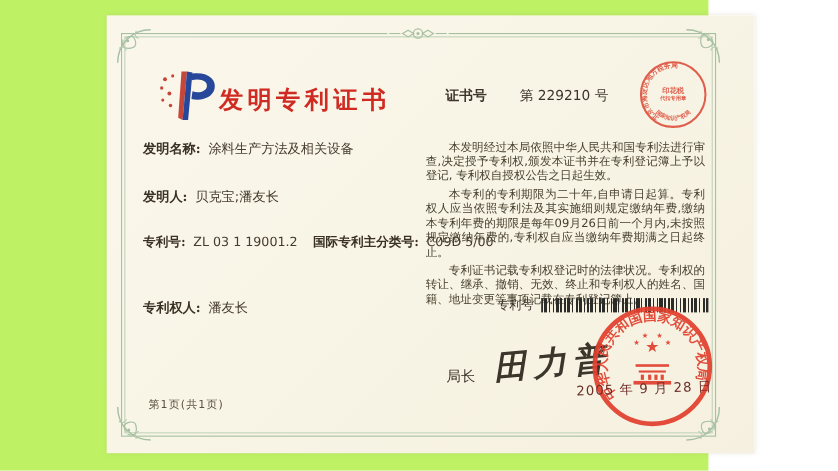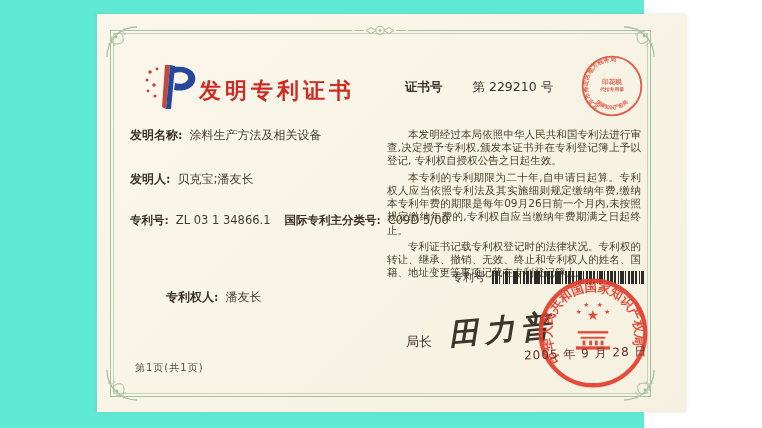--- a/index.html
+++ b/index.html
@@ -1,18 +1,18 @@
 <!DOCTYPE html>
 <html><head>
 <meta charset="utf-8">
 <style>
   * { margin:0; padding:0; box-sizing:border-box; }
   html,body { width:762px; height:428px; background:#ffffff; overflow:hidden;
     font-family:"DejaVu Sans", sans-serif; }
-  #stage { position:relative; width:644px; height:428px; background:#5eead4; }
+  #stage { position:relative; width:644px; height:428px; background:#bef264; }
 
   
   #paper { position:absolute; left:97px; top:14px; width:589px; height:398px;
     background:linear-gradient(135deg,#faf6ea 0%,#f8f4e5 55%,#f5f0df 100%);
     box-shadow:0 0 4px rgba(160,150,120,.25); }
 
   
   #frame { position:absolute; left:110px; top:30px; width:541px; height:367px;
     border:1px solid #a6c0a2; outline:1px solid #c2d4bc; outline-offset:-4px; }
   .corner { position:absolute; width:34px; height:34px; }
@@ -27,21 +27,21 @@
   #cert-title { position:absolute; left:199px; top:76px; font-family:"DejaVu Serif", serif;
     font-size:22px; font-weight:700; letter-spacing:4px; color:#cf2b22; white-space:nowrap; }
   .field-row { position:absolute; font-size:12px; color:#453b2e; white-space:nowrap; }
   .field-row .lbl { font-weight:700; color:#3a3124; margin-right:7px;
     font-family:"DejaVu Serif", serif; }
   #row-name     { left:130px; top:127px; }
   #row-inventor { left:130px; top:171px; }
   #row-patentno { left:130px; top:213px; font-size:11.5px; }
   #row-patentno .second { margin-left:14px; }
   #row-filing   { left:130px; top:246px; }
-  #row-patentee { left:130px; top:289px;margin-left:36px; }
+  #row-patentee { left:130px; top:272px; }
   #row-grant    { left:130px; top:321px; }
   #page-footer  { position:absolute; left:135px; top:361px; width:240px; text-align:left;
     font-size:10px; color:#5a5040; letter-spacing:1px; }
 
   
   #cert-no-row { position:absolute; left:405px; top:79px; font-size:12.5px; color:#3c332a;
     white-space:nowrap; }
   #cert-no-row .lbl { font-weight:700; font-family:Liberation Sans, sans-serif;text-align:center; }
   #cert-no-row .val { margin-left:26px;margin-top:43px; }
   #paragraphs { position:absolute; left:387px; top:128px; width:254px; color:#48402f; }
@@ -124,21 +124,21 @@
 
   <div class="field-row" id="row-inventor">
     <span class="lbl">发明人:</span><span>贝克宝;潘友长</span>
   </div>
 
   <div class="field-row" id="row-name">
     <span class="lbl">发明名称:</span><span>涂料生产方法及相关设备</span>
   </div>
 
   <div class="field-row" id="row-patentno">
-    <span class="lbl">专利号:</span><span>ZL 03 1 34866.1</span><span class="lbl second">国际专利主分类号:</span><span>C09D 5/00</span>
+    <span class="lbl">专利号:</span><span>ZL 03 1 19001.2</span><span class="lbl second">国际专利主分类号:</span><span>C09D 5/00</span>
   </div>
 
 
   <div class="field-row" id="row-patentee">
     <span class="lbl">专利权人:</span><span>潘友长</span>
   </div>
 
 
   <div id="page-footer">第1页(共1页)</div>
 

